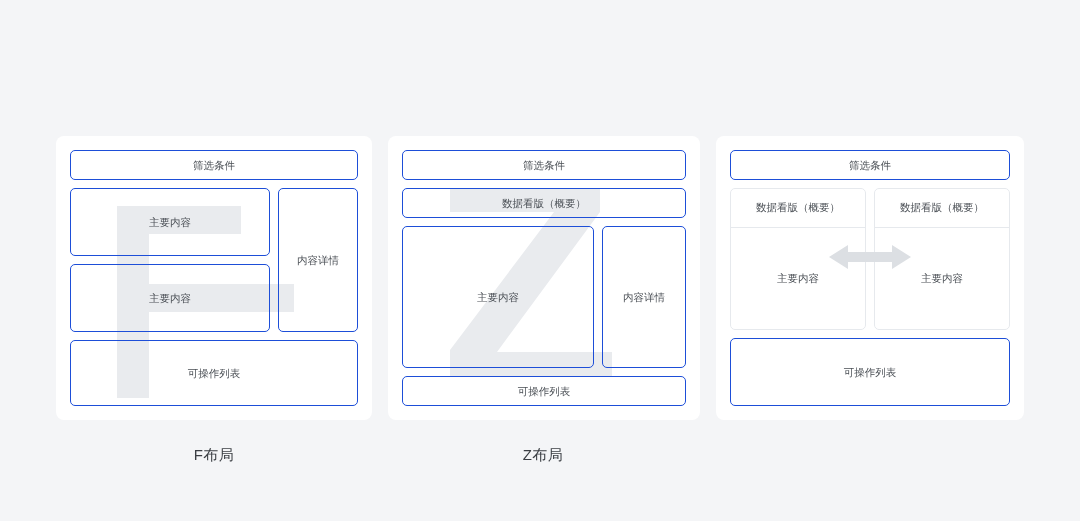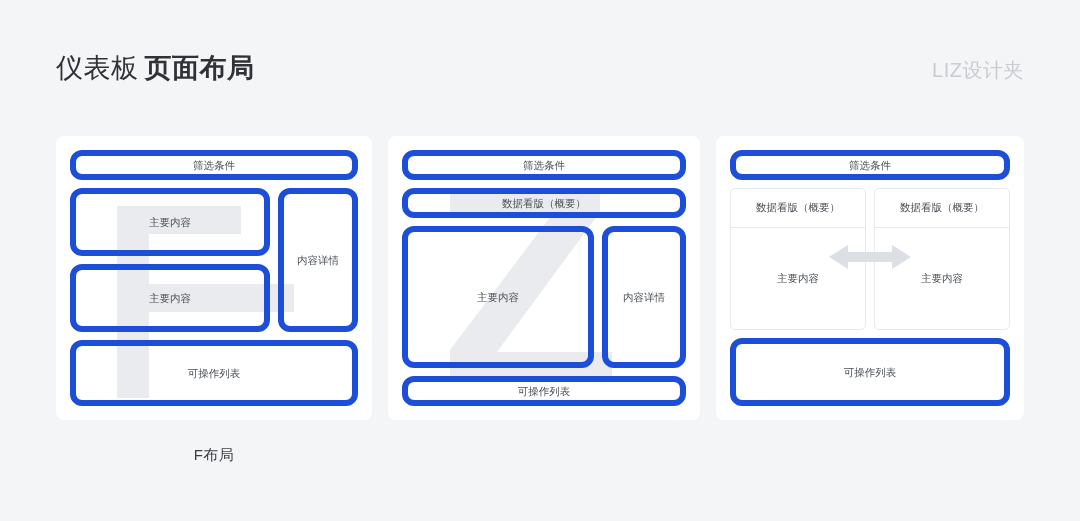--- a/index.html
+++ b/index.html
@@ -66,22 +66,22 @@
     flex-direction: column;
     gap: 8px;
     overflow: hidden;
   }
   .panel-f { width: 316px; }
   .panel-z { width: 312px; }
   .panel-p { width: 308px; }
 
   
   .box {
-    border: 6px solid #1d4ed8;
-    border-radius: 12px;
+    border: 1px solid #1d4ed8;
+    border-radius: 5px;
     background: transparent;
     display: flex;
     align-items: center;
     justify-content: center;
     box-sizing: border-box;
     position: relative;
     z-index: 2;
     font-size: 10.5px;
     color: #4a4f55;
     line-height: 1.55;
@@ -259,24 +259,20 @@
     letter-spacing: 0.5px;
   }
   .cap-f { width: 316px; }
   .cap-z { width: 312px; }
   .cap-p { width: 308px; }
 </style>
 </head>
 <body>
 
 <div class="header">
-  <div class="page-title">
-    <span class="title-light">仪表板</span><span class="title-bold">页面布局</span>
-  </div>
-  <div class="watermark">LIZ设计夹</div>
 </div>
 
 <div class="panels">
 
   <div class="panel panel-f">
     <div class="box filter-bar">筛选条件</div>
     <div class="f-body">
       <div class="glyph-f">
         <div class="stem"></div>
         <div class="arm-top"></div>
@@ -325,13 +321,14 @@
         </svg>
       </div>
     </div>
     <div class="box p-list">可操作列表</div>
   </div>
 
 </div>
 
 <div class="captions">
   <div class="caption cap-f">F布局</div>
+  <div class="caption cap-z">Z布局</div>
 </div>
 
 </body></html>

